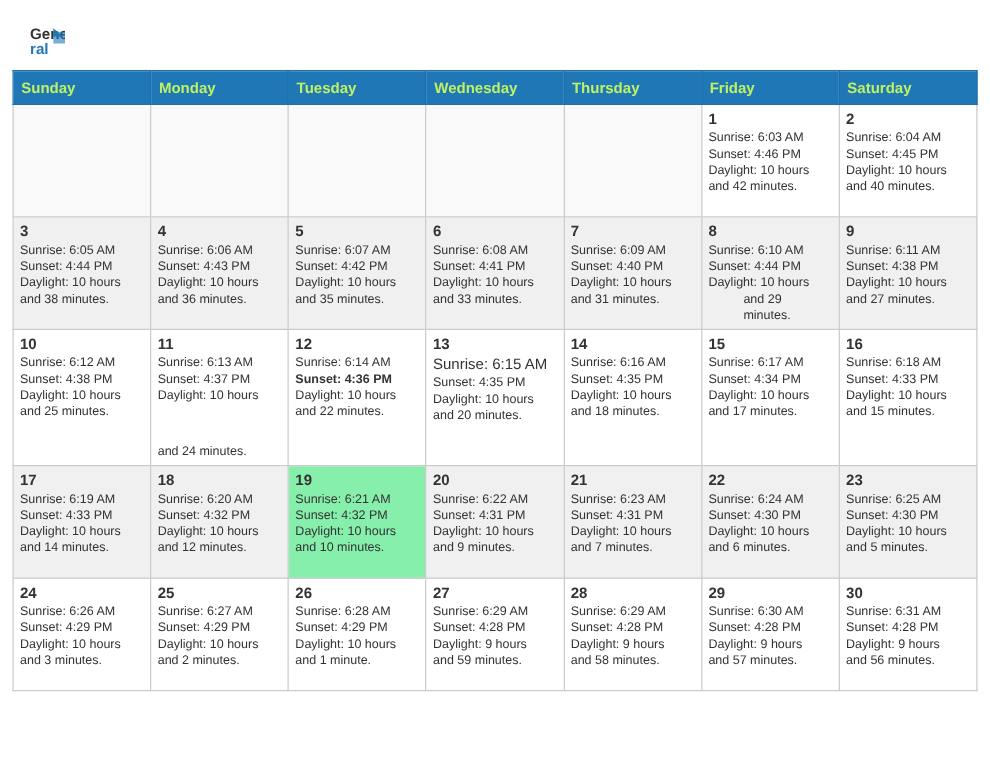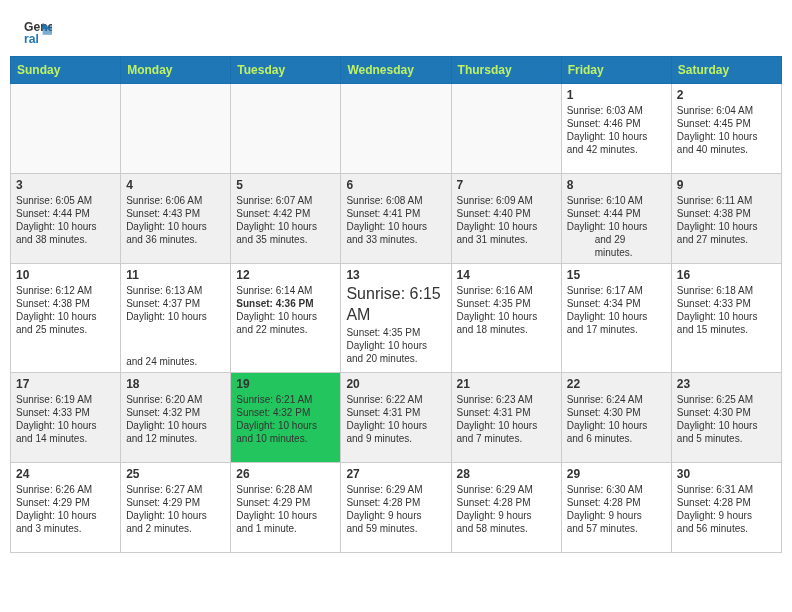--- a/index.html
+++ b/index.html
@@ -197,21 +197,21 @@
         </td>
         <td>
           <span class="day-num">12</span>
           <div style="font-size: 10px; line-height: 1.3;">Sunrise: 6:14 AM</div>
           <div style="font-size: 10px; line-height: 1.3; font-weight: bold;">Sunset: 4:36 PM</div>
           <div style="font-size: 10px; line-height: 1.3;">Daylight: 10 hours</div>
           <div style="font-size: 10px; line-height: 1.3;">and 22 minutes.</div>
         </td>
         <td>
           <span class="day-num">13</span>
-          <div style="font-size: 16px; line-height: 1.3;">Sunrise: 6:15 AM</div>
+          <div style="font-size: 12px; line-height: 1.3;">Sunrise: 6:15 AM</div>
           <div style="font-size: 10px; line-height: 1.3;">Sunset: 4:35 PM</div>
           <div style="font-size: 10px; line-height: 1.3;">Daylight: 10 hours</div>
           <div style="font-size: 10px; line-height: 1.3;">and 20 minutes.</div>
         </td>
         <td>
           <span class="day-num">14</span>
           <div style="font-size: 10px; line-height: 1.3;">Sunrise: 6:16 AM</div>
           <div style="font-size: 10px; line-height: 1.3;">Sunset: 4:35 PM</div>
           <div style="font-size: 10px; line-height: 1.3;">Daylight: 10 hours</div>
           <div style="font-size: 10px; line-height: 1.3;">and 18 minutes.</div>
@@ -239,21 +239,21 @@
           <div style="font-size: 10px; line-height: 1.3;">Daylight: 10 hours</div>
           <div style="font-size: 10px; line-height: 1.3;">and 14 minutes.</div>
         </td>
         <td style="background: rgb(240, 240, 240);">
           <span class="day-num">18</span>
           <div style="font-size: 10px; line-height: 1.3;">Sunrise: 6:20 AM</div>
           <div style="font-size: 10px; line-height: 1.3;">Sunset: 4:32 PM</div>
           <div style="font-size: 10px; line-height: 1.3;">Daylight: 10 hours</div>
           <div style="font-size: 10px; line-height: 1.3;">and 12 minutes.</div>
         </td>
-        <td style="background: #22c55e;">
+        <td style="background: #86efac;">
           <span class="day-num">19</span>
           <div style="font-size: 10px; line-height: 1.3;">Sunrise: 6:21 AM</div>
           <div style="font-size: 10px; line-height: 1.3;">Sunset: 4:32 PM</div>
           <div style="font-size: 10px; line-height: 1.3;">Daylight: 10 hours</div>
           <div style="font-size: 10px; line-height: 1.3;">and 10 minutes.</div>
         </td>
         <td style="background: rgb(240, 240, 240);">
           <span class="day-num">20</span>
           <div style="font-size: 10px; line-height: 1.3;">Sunrise: 6:22 AM</div>
           <div style="font-size: 10px; line-height: 1.3;">Sunset: 4:31 PM</div>

